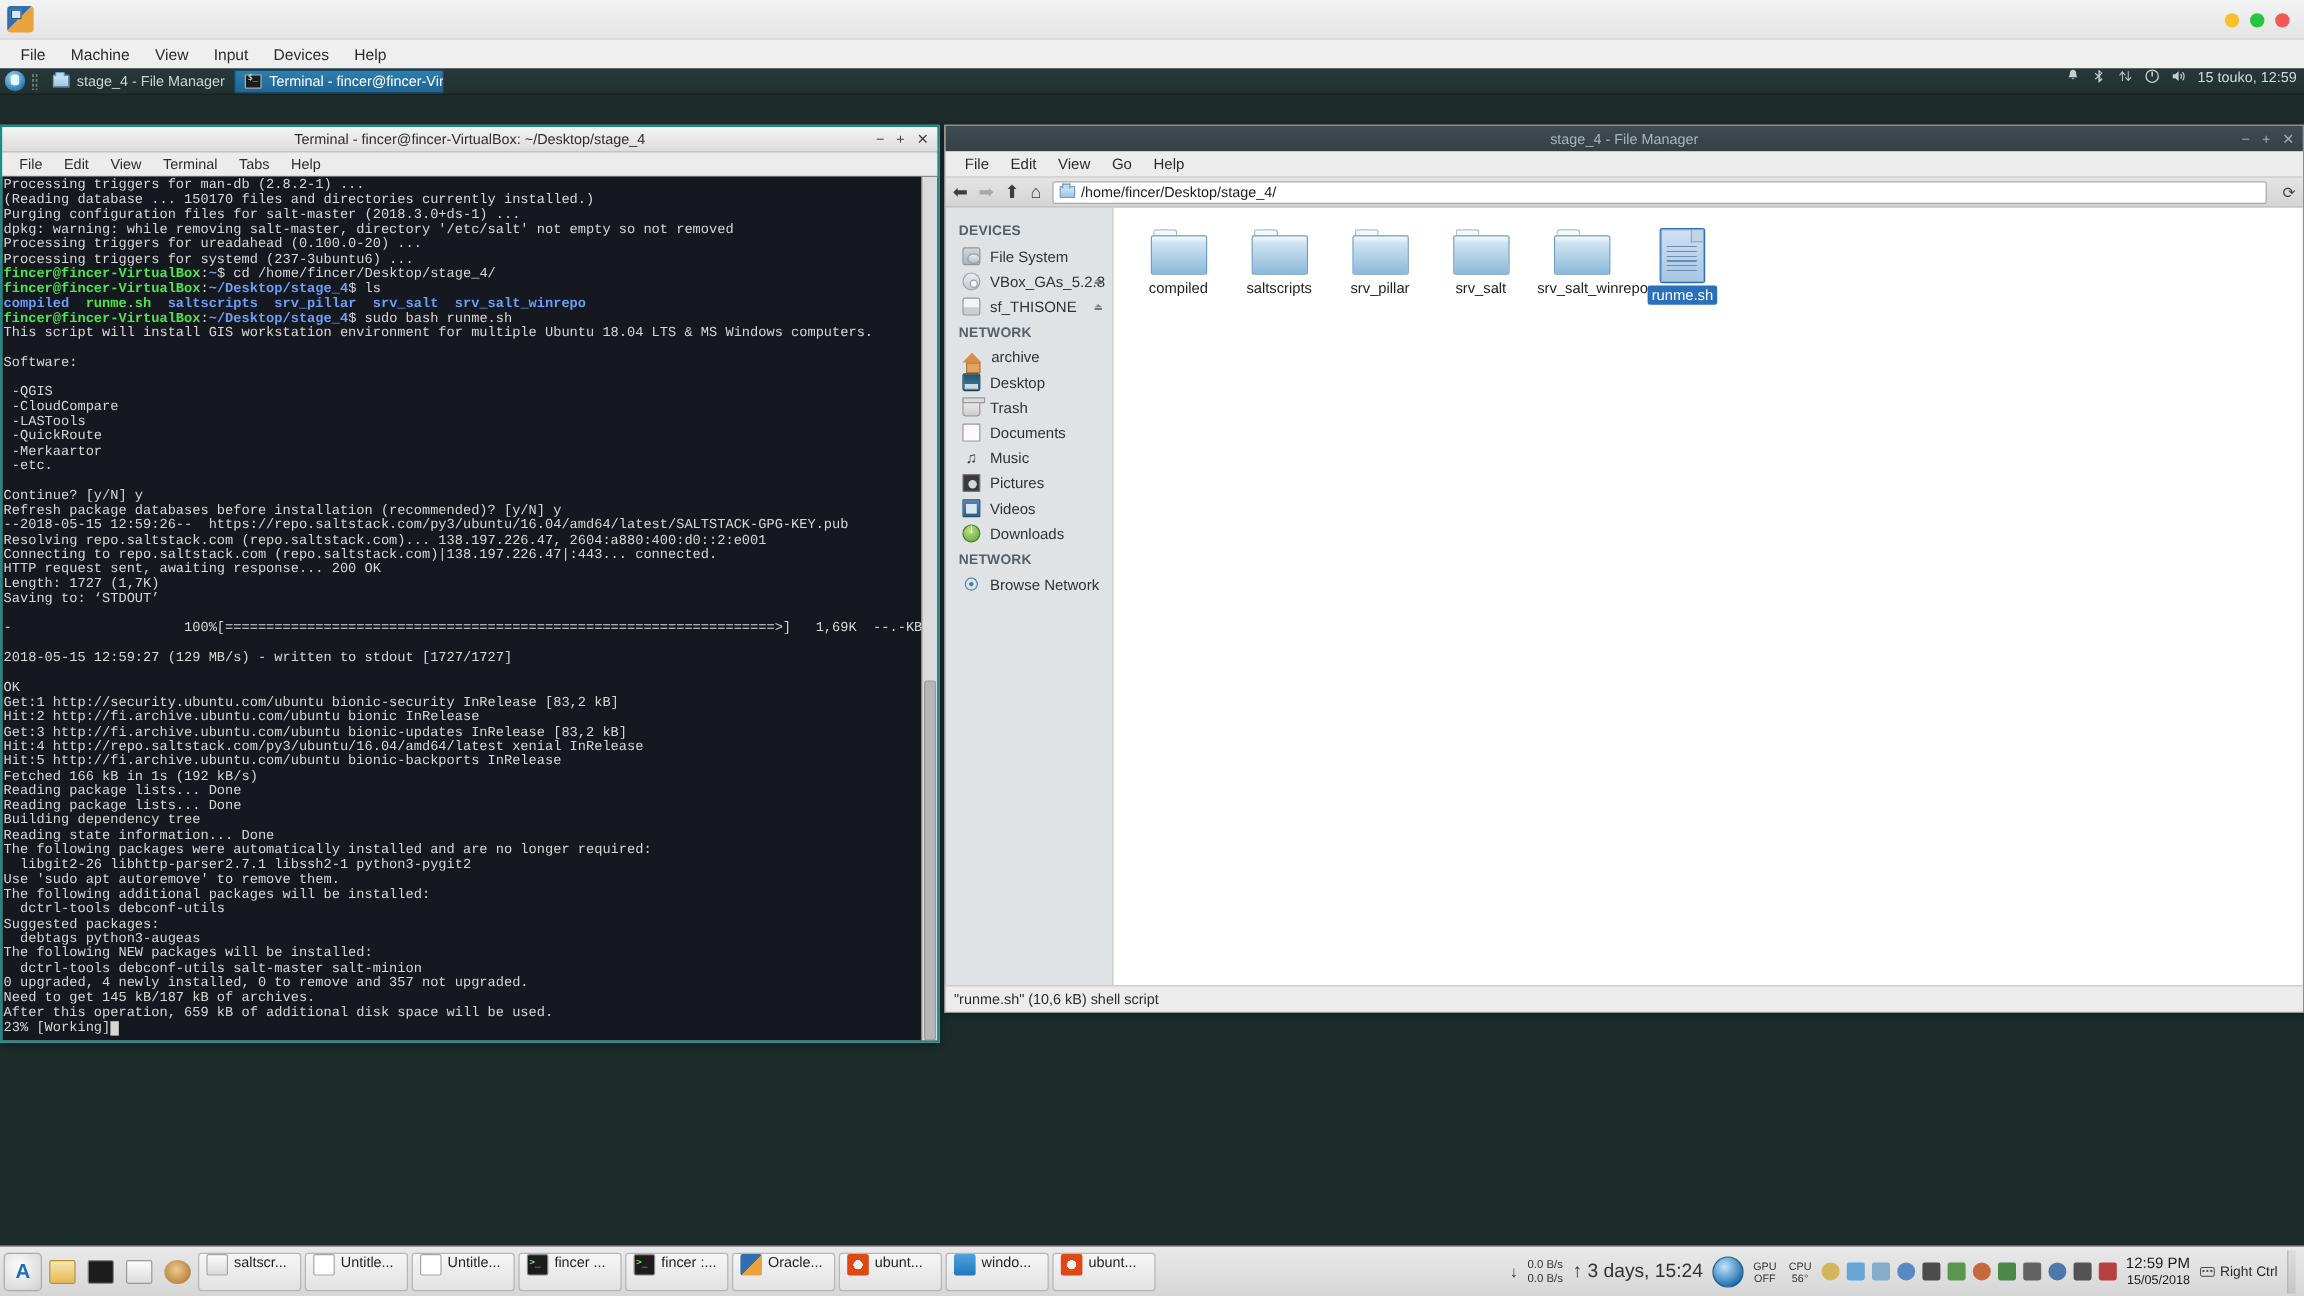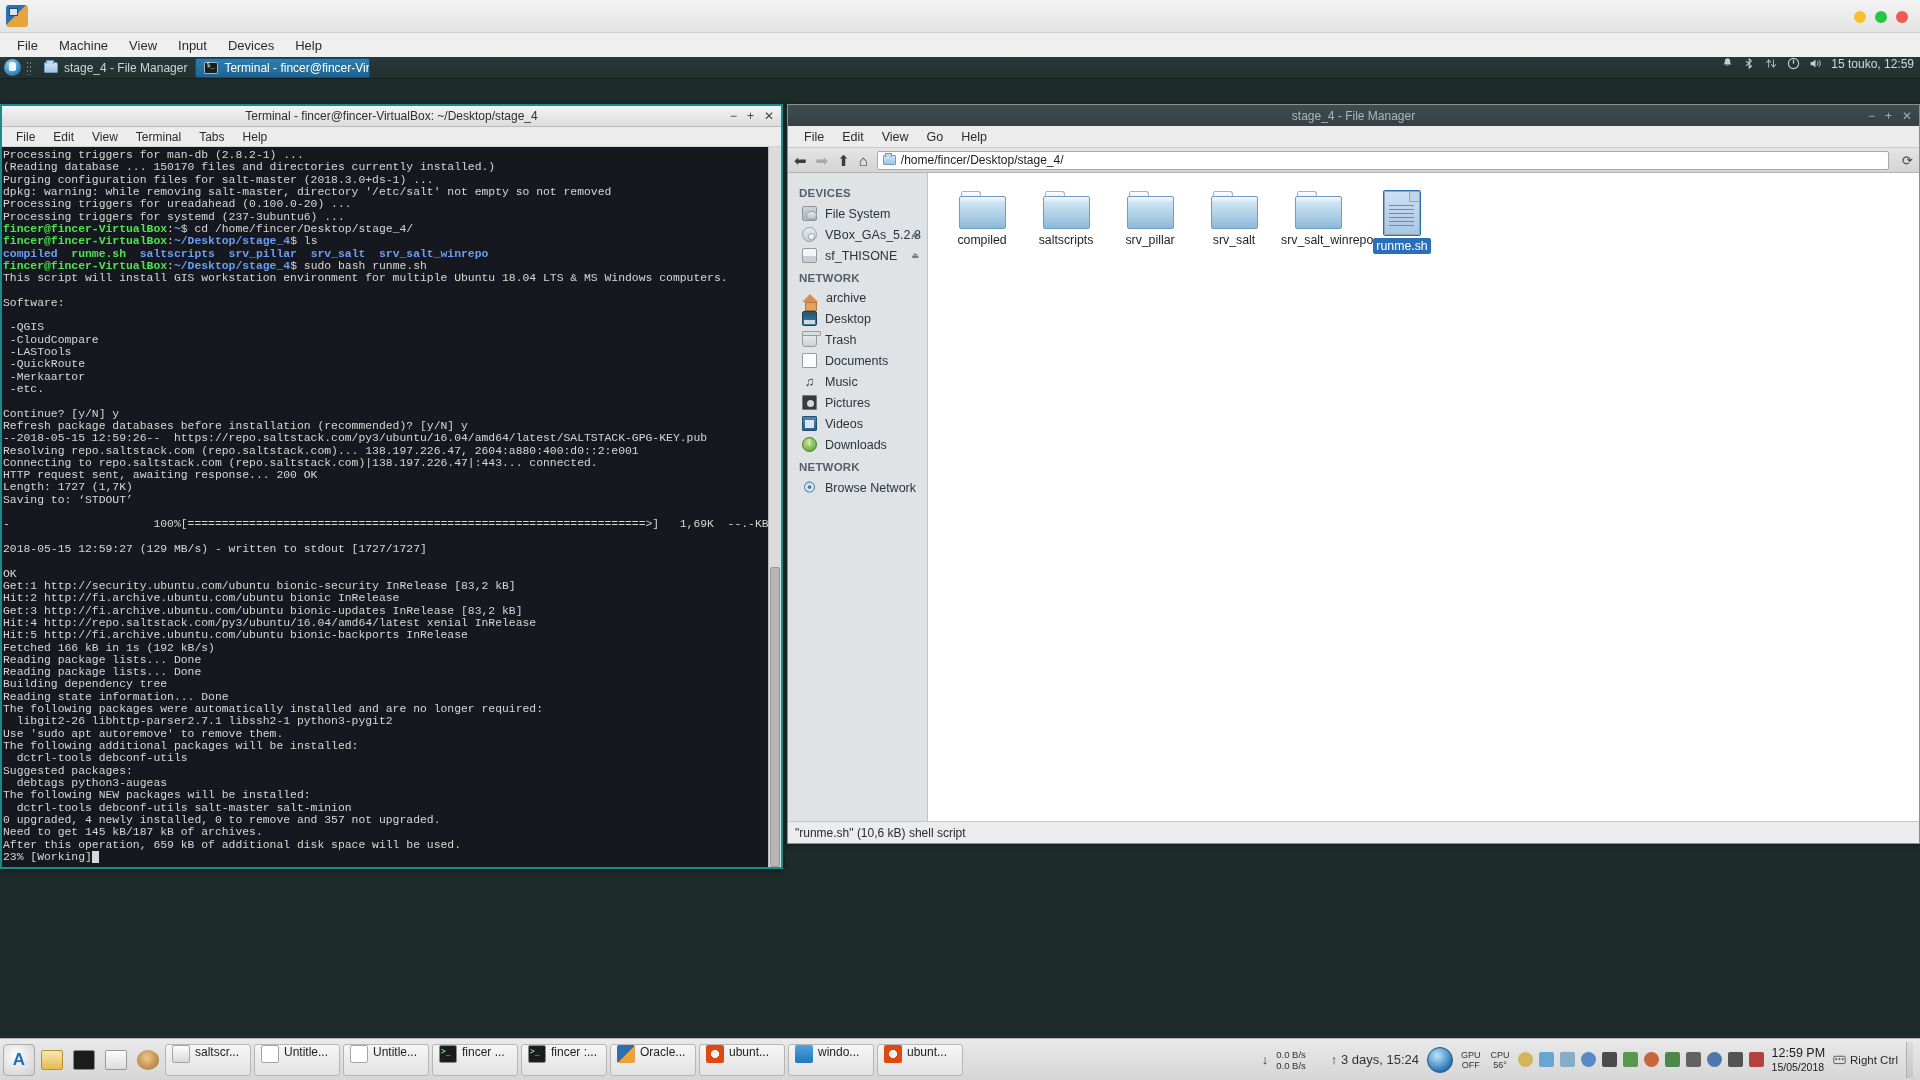--- a/index.html
+++ b/index.html
@@ -201,24 +201,24 @@
   .ti-salt{background:linear-gradient(#fdfdfd,#d9d9d9);border:1px solid #a5a5a5;}
   .ti-doc{background:#fff;border:1px solid #a5a5a5;}
   .ti-term{background:#1c1c1c;border:1px solid #8a8a8a;}
   .ti-term:after{content:">_";position:absolute;left:1px;top:1px;font-size:8px;color:#8cff8c;font-family:"DejaVu Sans Mono",monospace;}
   .ti-vbox{background:linear-gradient(135deg,#2f6fb0 50%,#e8a33d 51%);}
   .ti-ubuntu{background:radial-gradient(circle at 50% 50%,#f2f2f2 30%,#dd4814 31%);border-radius:50%;}
   .ti-win{background:linear-gradient(#4fa3e0,#2176bd);}
   .badge64 { position:absolute; left:-2px; top:-9px; background:#444; color:#fff; font-size:7px; padding:0 2px; border-radius:1px;}
   .tb-right { margin-left:auto; display:flex; align-items:center; gap:8px; padding-right:4px; }
   .net-speed { font-size:9.5px; color:#333; line-height:11px; text-align:left; }
-  .uptime { font-size:13px; color:#333;margin-left:17px; }
+  .uptime { font-size:16px; color:#333; }
   .gpu-cpu { display:flex; gap:10px; font-size:9px; color:#333; text-align:center; line-height:10px;}
   .tb-tray-ic { width:15px; height:15px; display:block; }
-  .clock { font-size:12.5px; color:#1b1b1b; text-align:left; line-height:14px; }
+  .clock { font-size:12.5px; color:#1b1b1b; text-align:right; line-height:14px; }
   .show-desktop { width:7px; height:36px; background:linear-gradient(#ddd,#c6c6c6); border-left:1px solid #aeaeae;}
   .globe { width:26px;height:26px;border-radius:50%;background:radial-gradient(circle at 38% 32%,#bfe4ff,#1f6fae 75%); border:1px solid #16567f;}
   .right-ctrl { font-size:11.5px; color:#2b2b2b; display:flex; align-items:center; gap:4px;}
 </style>
 </head>
 <body>
 
 <div id="vbox-window">
 
   <div id="vbox-titlebar">

